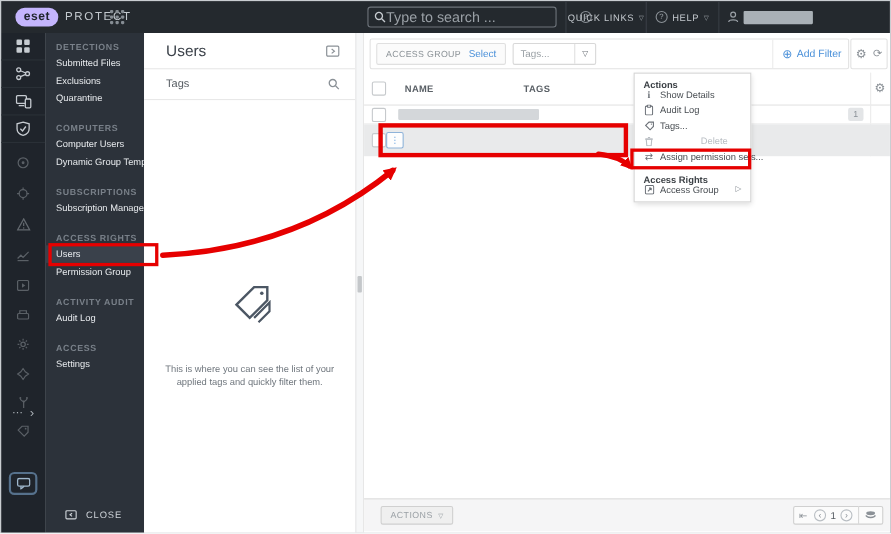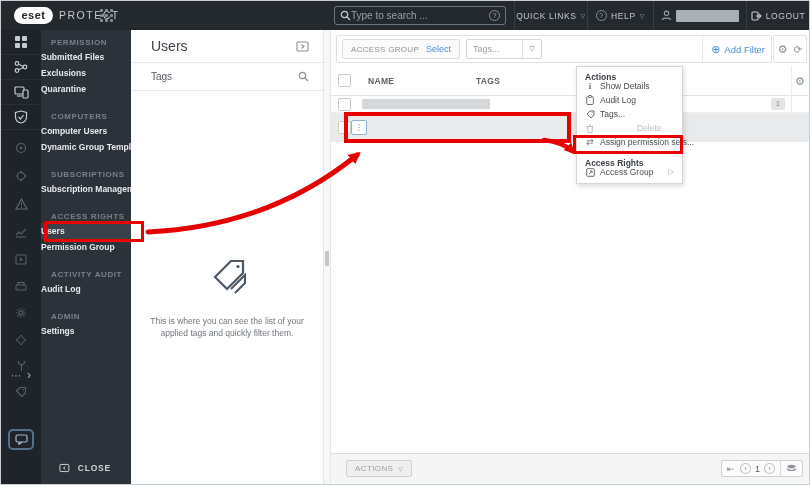--- a/index.html
+++ b/index.html
@@ -1,56 +1,56 @@
 <!DOCTYPE html>
 <html><head>
 <meta charset="utf-8">
 <style>
   * { margin:0; padding:0; box-sizing:border-box; }
   html,body { width:810px; height:485px; font-family:"Liberation Sans",sans-serif; background:#fff; }
   #app { position:relative; width:810px; height:485px; border:1px solid #c9cdd1; overflow:hidden; background:#fff; }
 
   
   .topbar { position:absolute; left:0; top:0; width:810px; height:29px; background:#24292e; display:flex; align-items:center; }
-  .logo-chip { position:absolute; left:13px; top:6px; width:39px; height:17px; background:#ffffff; border-radius:9px; color:#20262e; font-size:11px; font-weight:bold; text-align:center; line-height:17px; letter-spacing:.5px; }
+  .logo-chip { position:absolute; left:13px; top:6px; width:39px; height:17px; background:#c4b5fd; border-radius:9px; color:#20262e; font-size:11px; font-weight:bold; text-align:center; line-height:17px; letter-spacing:.5px; }
   .brand-product { position:absolute; left:58px; top:8px; color:#c3c9ce; font-size:10.5px; letter-spacing:1.5px; }
   .grid-icon { position:absolute; left:99px; top:8px; width:13px; height:13px; display:grid; grid-template-columns:repeat(3,3px); grid-template-rows:repeat(3,3px); gap:2px; }
   .grid-icon span { background:#868d94; border-radius:1px; }
   .search-wrap { position:absolute; left:333px; top:5px; width:172px; height:19px; border:1px solid #6e747b; border-radius:3px; display:flex; align-items:center; padding:0 5px; }
-  .search-wrap input { flex:1; background:transparent; border:none; outline:none; color:#c6cbd0; font-size:10px; font-family:"Liberation Sans",sans-serif; }
+  .search-wrap input { flex:1; background:transparent; border:none; outline:none; color:#c6cbd0; font-size:13px; font-family:"Liberation Sans",sans-serif; }
   .search-wrap input::placeholder { color:#9aa0a6; }
   .q-circle { width:11px; height:11px; border:1px solid #8a9096; border-radius:50%; color:#9aa0a6; font-size:7px; line-height:9px; text-align:center; flex:0 0 auto; }
   .tb-sec { position:absolute; top:0; height:29px; border-left:1px solid #383e45; display:flex; align-items:center; justify-content:center; gap:4px; color:#c3c8cd; font-size:8.5px; letter-spacing:.6px; }
   .tb-caret { font-size:6px; color:#9aa0a6; }
   .redacted-user { width:63px; height:12px; background:#a9b0b6; border-radius:1px; }
   .tb-ic { display:inline-flex; }
 
   
   .rail { position:absolute; left:0; top:29px; width:40px; height:456px; background:#1f242b; }
   .rail-cell { width:40px; height:25px; display:flex; align-items:center; justify-content:center; border-bottom:1px solid #2a3037; }
   .rail-dim { position:absolute; left:0; width:40px; height:20px; display:flex; align-items:center; justify-content:center; opacity:.55; }
   .rail-expand { position:absolute; left:0; top:338px; width:40px; display:flex; align-items:center; justify-content:center; gap:5px; color:#aab0b6; }
   .chat-btn { position:absolute; left:7px; top:399px; width:26px; height:21px; border:2px solid #56718c; border-radius:5px; display:flex; align-items:center; justify-content:center; }
 
   
   .sidemenu { position:absolute; left:40px; top:29px; width:90px; height:456px; background:#2c323a; padding-top:6px; overflow:hidden; }
   .nav-header { margin-top:13px; height:13px; padding-left:10px; color:#798089; font-size:8px; font-weight:bold; letter-spacing:.6px; line-height:13px; white-space:nowrap; }
   .nav-header:first-child { margin-top:0; }
-  .nav-item { height:16px; color:#e8ebee; font-size:8.5px; line-height:16px; white-space:nowrap; overflow:hidden; cursor:pointer;font-weight:bold; }
+  .nav-item { height:16px; padding-left:10px; color:#e8ebee; font-size:8.5px; line-height:16px; white-space:nowrap; overflow:hidden; cursor:pointer; }
   .nav-item.selected { background:#3a414b; }
-  .close-row { position:absolute; left:40px; top:462px; width:70px; display:flex; align-items:flex-end; gap:8px; padding-left:18px; color:#ced3d8; font-size:8.5px; letter-spacing:.8px;font-weight:bold; }
+  .close-row { position:absolute; left:40px; top:462px; width:70px; display:flex; align-items:flex-end; gap:8px; padding-left:18px; color:#ced3d8; font-size:8.5px; letter-spacing:.8px; }
 
   
   .panel { position:absolute; left:130px; top:29px; width:192px; height:456px; background:#fff; }
   .panel-header { height:33px; border-bottom:1px solid #e8e8e8; display:flex; align-items:center; justify-content:space-between; padding:0 14px 0 20px; }
   .panel-title { font-size:14px; color:#3c424a; }
   .tags-row { height:28px; border-bottom:1px solid #e8e8e8; display:flex; align-items:center; justify-content:space-between; padding:0 14px 0 20px; }
   .tags-label { font-size:10px; color:#555b61; }
   .empty-state { position:absolute; left:0; top:225px; width:192px; text-align:center; }
-  .empty-text { margin:12px auto 0; width:176px; font-size:8.5px; color:#6f767d; line-height:1.45; }
+  .empty-text { margin:26px auto 0; width:176px; font-size:8.5px; color:#6f767d; line-height:1.45; }
 
   
   .divider { position:absolute; left:322px; top:29px; width:8px; height:456px; background:#f6f7f8; border-left:1px solid #e7e7e7; border-right:1px solid #e7e7e7; }
   .divider-handle { position:absolute; left:1px; top:221px; width:4px; height:15px; background:#c4c7ca; border-radius:1px; }
 
   
   .main { position:absolute; left:330px; top:29px; width:480px; height:456px; background:#fff; }
   .toolbar { position:absolute; left:5px; top:5px; width:436px; height:28px; border:1px solid #e2e2e2; border-radius:2px; display:flex; align-items:center; padding:0 6px 0 5px; }
   .ag-box { height:20px; background:#fbfbfb; border:1px solid #e0e0e0; border-radius:2px; display:flex; align-items:center; gap:7px; padding:0 8px; }
   .ag-label { font-size:8px; color:#8a9196; letter-spacing:.3px; }
@@ -144,30 +144,20 @@
     </div>
     <div class="tb-sec" style="left:652px; width:93px;">
       <span class="tb-ic">
         <svg class="ic" width="11" height="11" viewBox="0 0 11 11">
             <circle cx="5.5" cy="3.3" r="2.2" fill="none" stroke="#9aa0a6" stroke-width="1.1"></circle>
             <path d="M1.5 10 C1.5 7.5 9.5 7.5 9.5 10" fill="none" stroke="#9aa0a6" stroke-width="1.1"></path>
           </svg>
       </span>
       <span class="redacted-user"></span>
     </div>
-    <div class="tb-sec" style="left:745px; width:63px;">
-      <span class="tb-ic">
-        <svg class="ic" width="11" height="10" viewBox="0 0 11 10">
-            <rect x="1" y="1" width="6" height="8" rx="1" fill="none" stroke="#c6cbd0" stroke-width="1.1"></rect>
-            <line x1="5" y1="5" x2="10" y2="5" stroke="#c6cbd0" stroke-width="1.1"></line>
-            <path d="M8 3 L10 5 L8 7" fill="none" stroke="#c6cbd0" stroke-width="1.1"></path>
-          </svg>
-      </span>
-      <span>LOGOUT</span>
-    </div>
   </div>
 
   <div class="rail">
     <div class="rail-cell">
       <svg class="ic" width="14" height="14" viewBox="0 0 14 14">
           <rect x="1" y="1" width="5" height="5" rx="1" fill="#c6cbd1"></rect>
           <rect x="8" y="1" width="5" height="5" rx="1" fill="#c6cbd1"></rect>
           <rect x="1" y="8" width="5" height="5" rx="1" fill="#c6cbd1"></rect>
           <rect x="8" y="8" width="5" height="5" rx="1" fill="#c6cbd1"></rect>
         </svg>
@@ -276,35 +266,35 @@
     </div>
     <div class="chat-btn">
       <svg class="ic" width="13" height="11" viewBox="0 0 13 11">
           <rect x="1" y="1" width="11" height="7" rx="1.5" fill="none" stroke="#9fb7cc" stroke-width="1.2"></rect>
           <path d="M4 8 L4 10.5 L7 8" fill="none" stroke="#9fb7cc" stroke-width="1.2"></path>
         </svg>
     </div>
   </div>
 
   <div class="sidemenu">
-    <div class="nav-header">PERMISSION</div>
+    <div class="nav-header">DETECTIONS</div>
     <div class="nav-item">Submitted Files</div>
     <div class="nav-item">Exclusions</div>
     <div class="nav-item">Quarantine</div>
     <div class="nav-header">COMPUTERS</div>
     <div class="nav-item">Computer Users</div>
     <div class="nav-item">Dynamic Group Templates</div>
     <div class="nav-header">SUBSCRIPTIONS</div>
     <div class="nav-item">Subscription Management</div>
     <div class="nav-header">ACCESS RIGHTS</div>
     <div class="nav-item selected">Users</div>
     <div class="nav-item">Permission Group</div>
     <div class="nav-header">ACTIVITY AUDIT</div>
     <div class="nav-item">Audit Log</div>
-    <div class="nav-header">ADMIN</div>
+    <div class="nav-header">ACCESS</div>
     <div class="nav-item">Settings</div>
   </div>
   <div class="close-row">
     <svg class="ic" width="12" height="10" viewBox="0 0 12 10">
         <rect x="1" y="1" width="10" height="8" rx="1" fill="none" stroke="#ced3d8" stroke-width="1.1"></rect>
         <path d="M7 3.5 L5 5 L7 6.5" fill="none" stroke="#ced3d8" stroke-width="1.1"></path>
       </svg>
     <span>CLOSE</span>
   </div>
 

